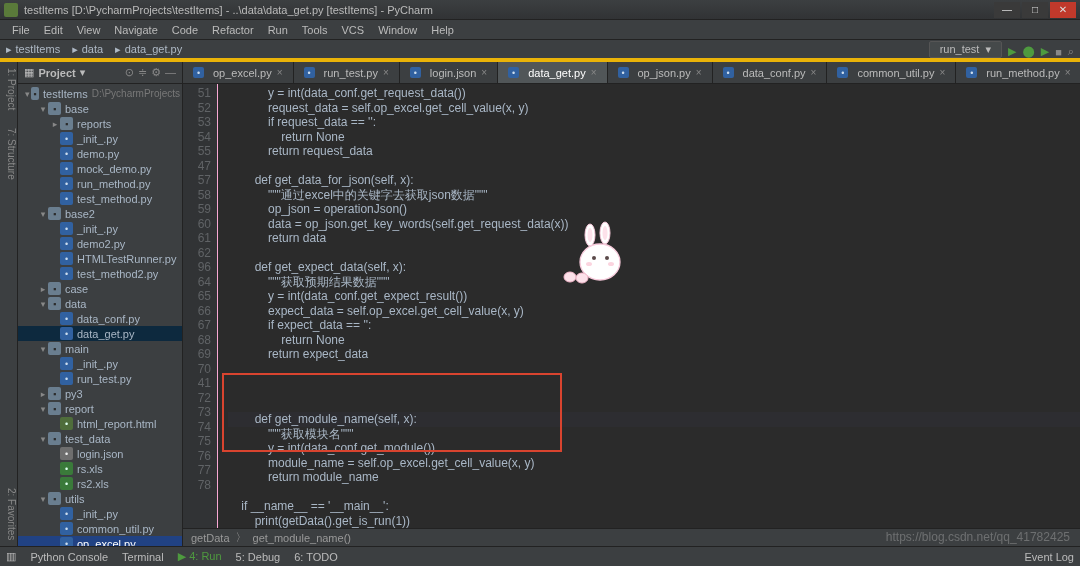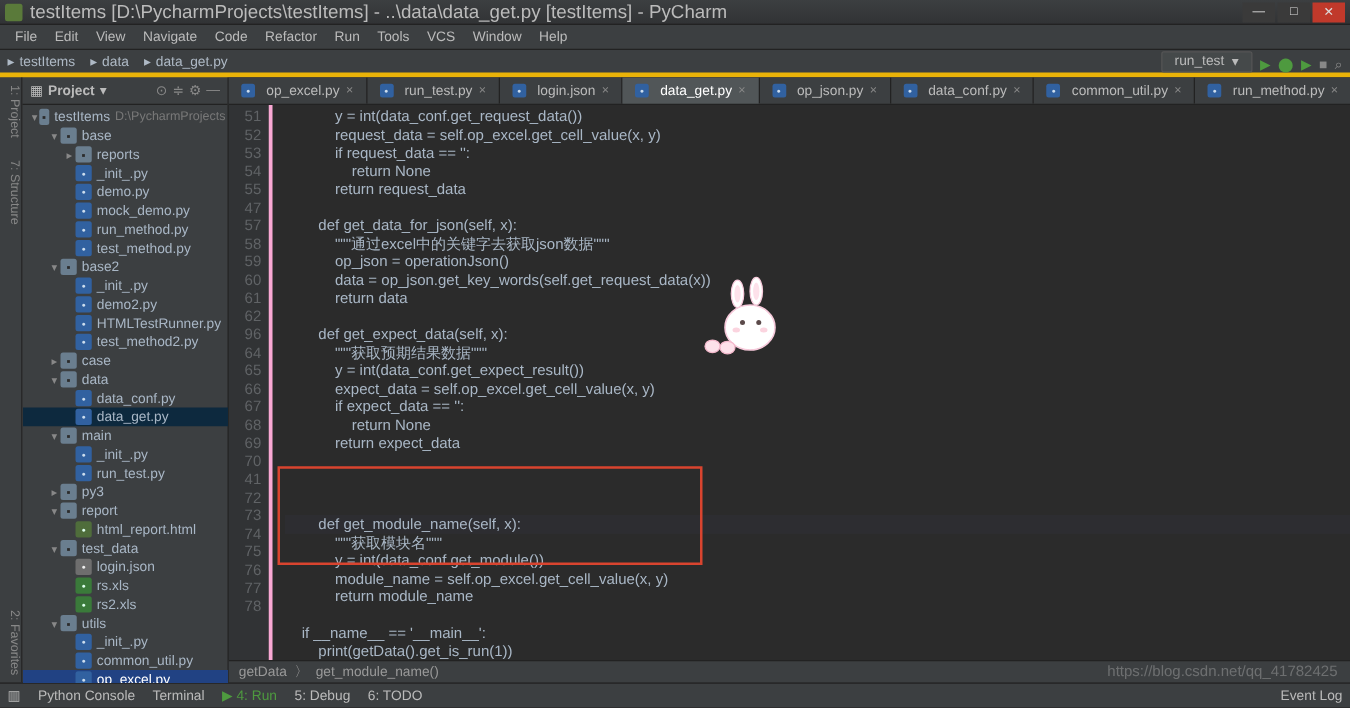--- a/index.html
+++ b/index.html
@@ -1,21 +1,21 @@
 <!DOCTYPE html>
 <html><head>
 <meta charset="utf-8">
 <style>
 * { margin:0; padding:0; box-sizing:border-box; font-family:'Segoe UI',Arial,sans-serif; }
 body { width:1080px; height:566px; background:#2b2b2b; color:#a9b7c6; font-size:11px; overflow:hidden; position:relative; }
 
 
 .titlebar { height:20px; background:linear-gradient(#3c3f41,#313335); display:flex; align-items:center; padding:0 4px; border-bottom:1px solid #222; }
 .titlebar .ticon{ width:14px; height:14px; background:#5a7a3a; border-radius:2px; margin-right:6px; }
-.titlebar-text { color:#bbb; font-size:15px; flex:1; }
+.titlebar-text { color:#bbb; font-size:11px; flex:1; }
 .win-ctl { display:flex; gap:2px; }
 .win-btn { width:26px; height:16px; display:flex; align-items:center; justify-content:center; color:#ddd; font-size:10px; }
 .win-min{ background:#3a3a3a; } .win-max{ background:#3a3a3a; } .win-close{ background:#c0392b; }
 
 
 .menubar { height:20px; background:#3c3f41; display:flex; align-items:center; padding:0 6px; gap:2px; color:#bbb; border-bottom:1px solid #222; }
 .menubar span { padding:2px 6px; }
 
 
 .navbar { height:22px; background:#3c3f41; display:flex; align-items:center; padding:0 6px; gap:12px; border-bottom:4px solid #eab308; }
@@ -51,21 +51,21 @@
 .tree-label{ font-size:11px; }
 .hint{ color:#787878; font-size:10px; margin-left:4px; }
 
 
 .editor { flex:1; display:flex; flex-direction:column; background:#2b2b2b; position:relative; }
 .tabs { height:22px; display:flex; background:#3c3f41; border-bottom:1px solid #222; overflow:hidden; }
 .tab { display:flex; align-items:center; padding:0 10px; gap:5px; color:#bbb; border-right:1px solid #222; font-size:11px; white-space:nowrap;}
 .tab.active{ background:#515658; color:#fff; }
 .tab .x{ color:#888; font-size:10px; }
 .code { flex:1; display:flex; overflow:hidden; font-family:'Consolas','Monaco',monospace; font-size:12px; line-height:14.5px; }
-.gutter { width:35px; text-align:right; padding:2px 6px 2px 0; color:#606366; background:#313335; border-right:3px solid #f9a8d4;}
+.gutter { width:35px; text-align:right; padding:2px 6px 2px 0; color:#606366; background:#313335; border-right:1px solid #f9a8d4;}
 .codearea { flex:1; padding:2px 0 2px 10px; position:relative; color:#a9b7c6; white-space:pre; }
 .caret-line{ background:rgba(50,50,60,.4);margin-top:36px; }
 .redbox{ position:absolute; border:2px solid #d9442f; pointer-events:none; }
 
 
 .breadcrumb{ height:18px; background:#3c3f41; border-top:1px solid #222; display:flex; align-items:center; padding:0 8px; gap:6px; color:#999; font-size:11px;}
 
 
 .status { position:absolute; bottom:0; left:0; right:0; height:20px; background:#3c3f41; display:flex; align-items:center; padding:0 6px; gap:14px; color:#bbb; border-top:1px solid #222; font-size:11px;}
 .status .run-i{ color:#4e9a3f; }

